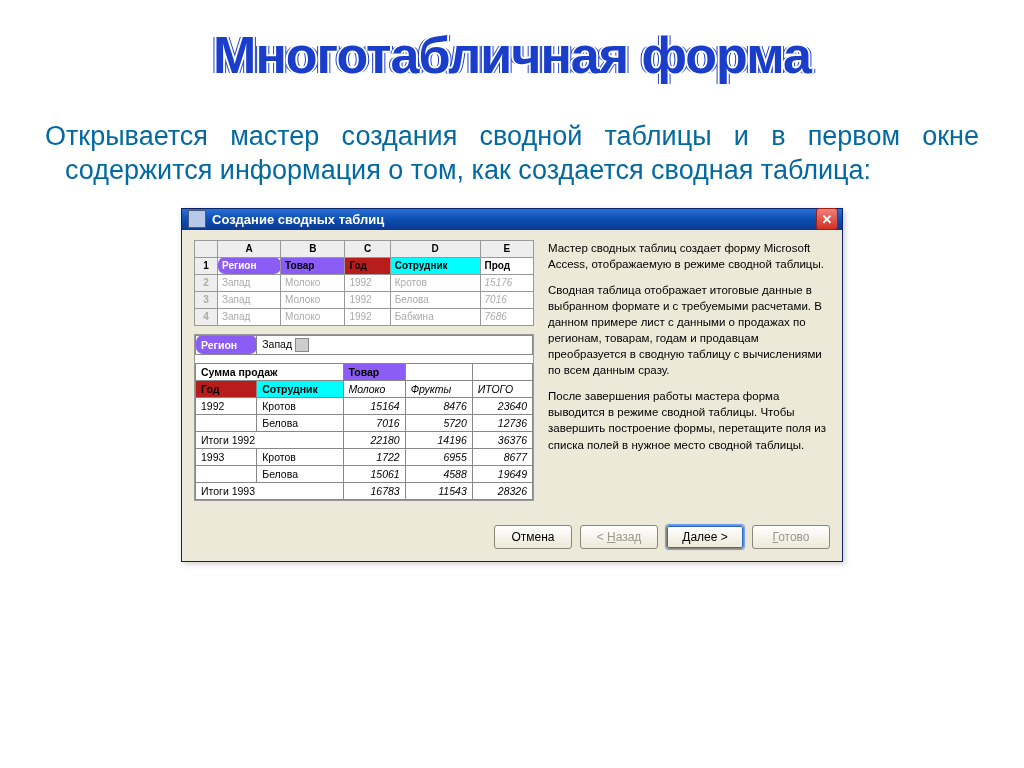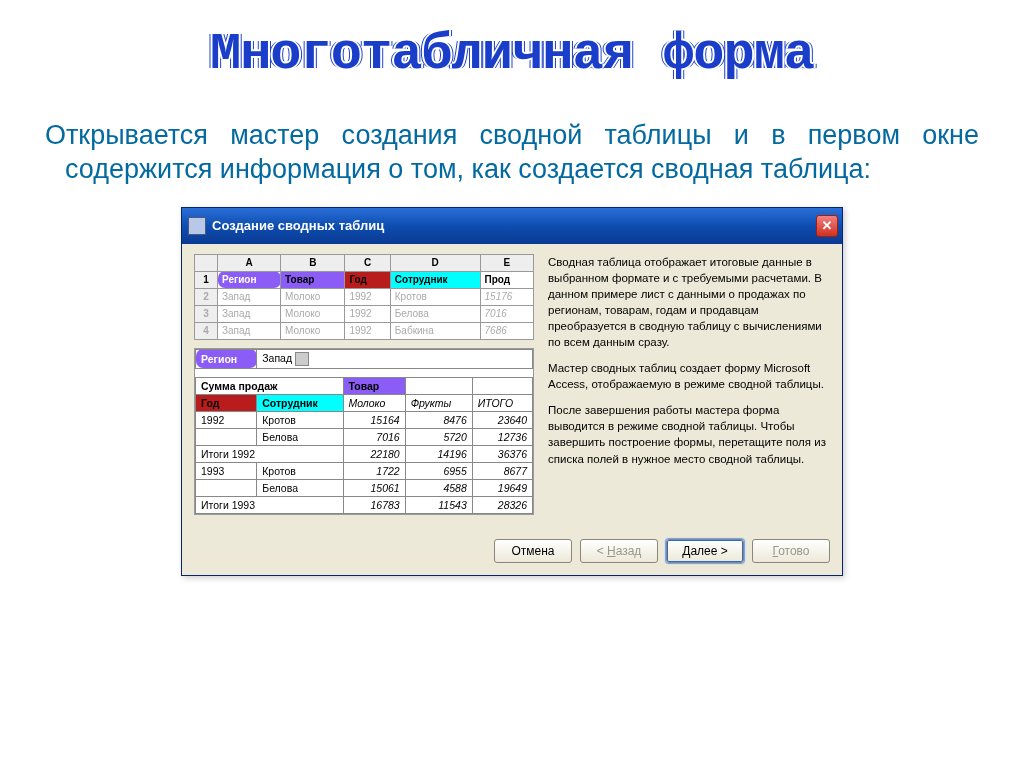--- a/index.html
+++ b/index.html
@@ -13,41 +13,41 @@
   }
   .slide-title {
     text-align: center;
     font-size: 52px;
     font-weight: bold;
     color: #1a3ec9;
     text-shadow: 2px 0 0 #fff, -2px 0 0 #fff, 0 2px 0 #fff, 0 -2px 0 #fff,
                  3px 0 0 #1a3ec9, -3px 0 0 #1a3ec9;
     letter-spacing: -1px;
     margin-top: 25px;
-    font-family: Liberation Mono, monospace;
+    font-family: Liberation Sans, sans-serif;
   }
   .description {
     font-size: 27px;
     color: #0369a1;
     margin: 35px 45px 20px 45px;
     text-align: justify;
     line-height: 1.25;
     text-indent: -20px;
     padding-left: 20px;
   }
   .dialog-wrap {
     margin: 0 auto;
     width: 660px;
     border: 1px solid #0a246a;
     box-shadow: 2px 2px 6px rgba(0,0,0,0.2);
   }
   .titlebar {
     background: linear-gradient(to bottom, #2a6fd8 0%, #0d4db0 50%, #0a3a93 100%);
     color: #fff;
-    height: 36px;
+    height: 21px;
     display: flex;
     align-items: center;
     padding: 0 4px 0 6px;
     font-size: 13px;
     font-weight: bold;
   }
   .titlebar-icon {
     width: 16px;
     height: 16px;
     background: #b8c8e8;
@@ -259,22 +259,22 @@
               <td class="num">16783</td>
               <td class="num">11543</td>
               <td class="num">28326</td>
             </tr>
           </tbody>
             </table>
         </div>
       </div>
 
       <div class="right-pane">
+        <p>Мастер сводных таблиц создает форму Microsoft Access, отображаемую в режиме сводной таблицы.</p>
         <p>Сводная таблица отображает итоговые данные в выбранном формате и с требуемыми расчетами. В данном примере лист с данными о продажах по регионам, товарам, годам и продавцам преобразуется в сводную таблицу с вычислениями по всем данным сразу.</p>
-        <p>Мастер сводных таблиц создает форму Microsoft Access, отображаемую в режиме сводной таблицы.</p>
         <p>После завершения работы мастера форма выводится в режиме сводной таблицы. Чтобы завершить построение формы, перетащите поля из списка полей в нужное место сводной таблицы.</p>
       </div>
     </div>
 
     <div class="button-row">
       <button class="winbtn">Отмена</button>
       <button class="winbtn disabled">&lt; <span class="underline">Н</span>азад</button>
       <button class="winbtn default"><span class="underline">Д</span>алее &gt;</button>
       <button class="winbtn disabled"><span class="underline">Г</span>отово</button>
     </div>

